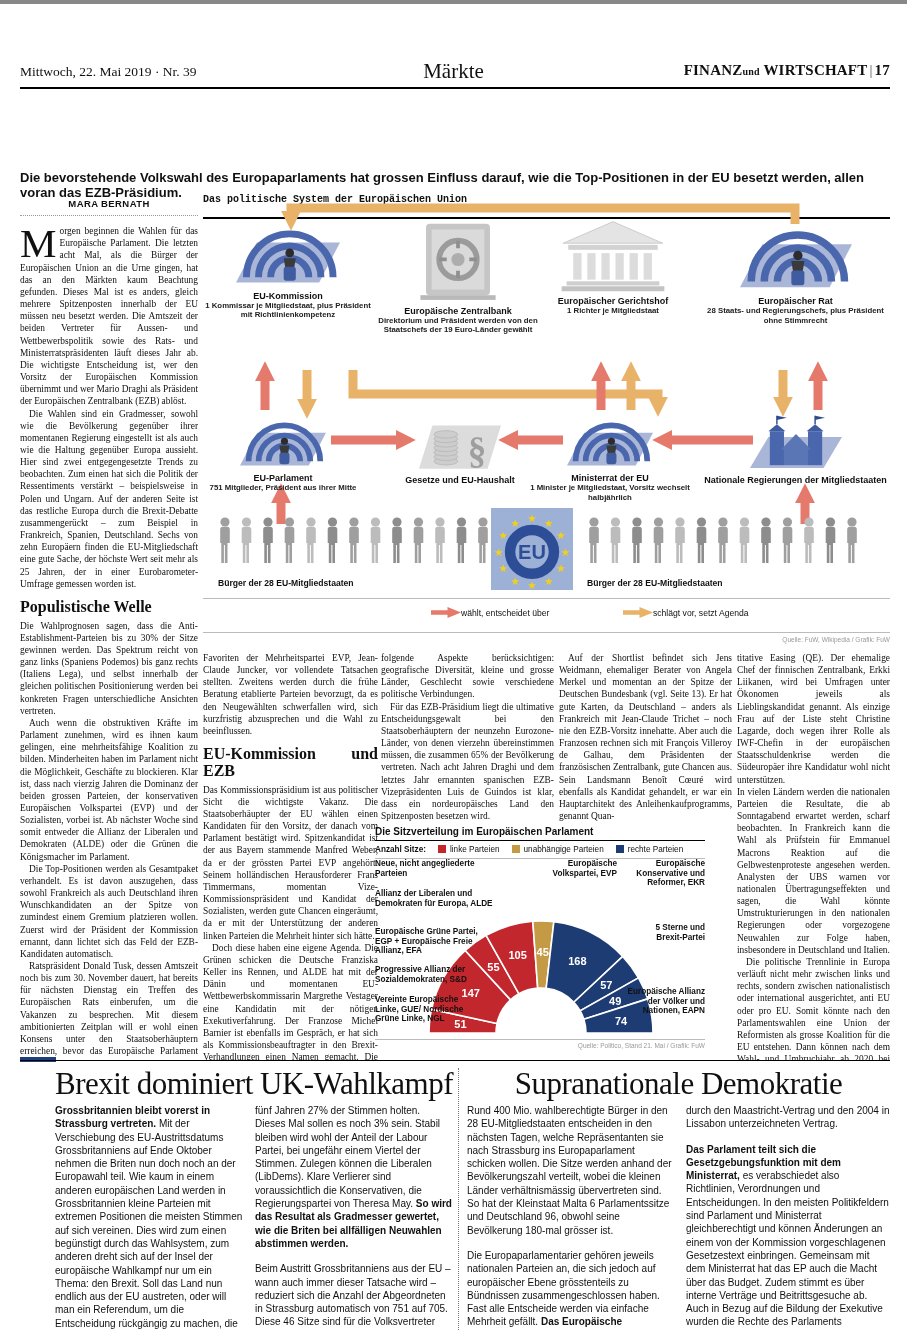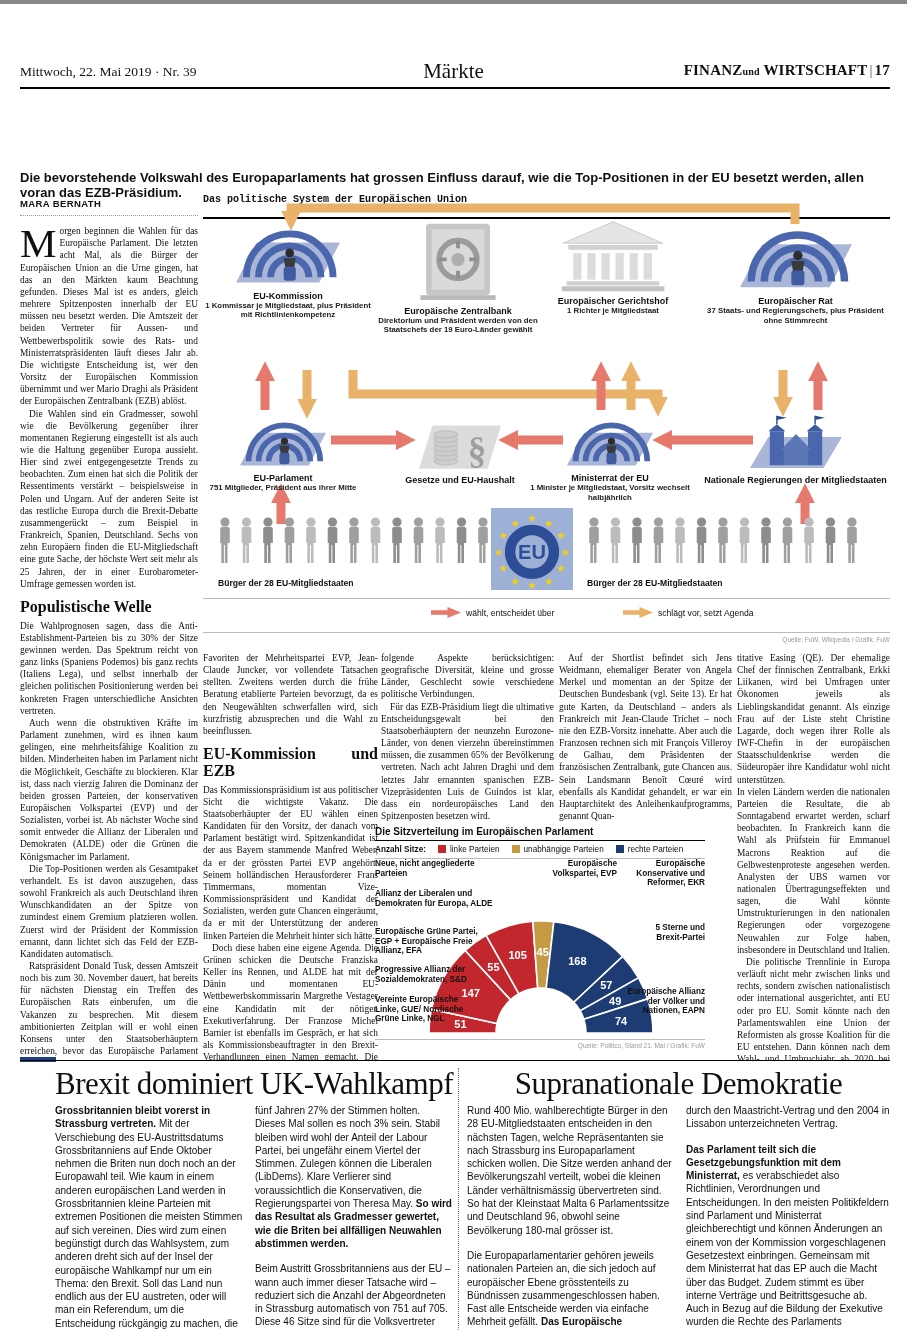--- a/index.html
+++ b/index.html
@@ -14,35 +14,35 @@
   .mh-brand .pgsep{font-weight:normal;color:#555;padding:0 2px}
   .mh-rule{left:20px;right:17px;top:83px;border-top:2px solid #000}
   
   .headline{left:18px;top:92px;font-size:58px;font-weight:normal;letter-spacing:-1.5px;line-height:1}
   .deck{left:20px;top:166px;width:872px;font-family:"Liberation Sans",sans-serif;font-weight:bold;font-size:13px}
   
   .bodycol{font-size:9.4px;line-height:12.15px;text-align:justify;hyphens:auto;overflow:hidden}
   .bodycol p{margin:0}
   .bodycol p.ind{text-indent:9px}
   .subhead{font-size:16px;font-weight:bold;margin:9px 0 4px;line-height:1.05}
-  .byline{font-family:"Liberation Sans",sans-serif;font-weight:bold;font-size:9.5px;letter-spacing:.4px;text-align:left;padding-bottom:5px;border-bottom:1px dotted #999;margin-bottom:9px}
+  .byline{font-family:"Liberation Sans",sans-serif;font-weight:bold;font-size:9.5px;letter-spacing:.4px;text-align:center;padding-bottom:5px;border-bottom:1px dotted #999;margin-bottom:9px}
   .dc{float:left;font-size:41px;line-height:33px;padding:2px 3px 0 0}
   
   #infographic{left:203px;top:190px;width:687px;height:455px}
   .ig-title{position:absolute;left:0;top:0;font-family:Liberation Mono, monospace;font-weight:bold;font-size:10px;width:100%;border-bottom:2.5px solid #000;padding-bottom:12px}
   .node{position:absolute;text-align:center;z-index:2}
   .node svg{display:block;margin:0 auto}
   .node-name{font-family:"Liberation Sans",sans-serif;font-weight:bold;font-size:9px;line-height:10.5px;margin-top:3px}
   .node-desc{font-family:"Liberation Sans",sans-serif;font-weight:bold;font-size:7.8px;line-height:9.2px;color:#222}
   #flow{position:absolute;left:0;top:0;z-index:1;pointer-events:none}
   .crowd{position:absolute;z-index:2}
   .crowd use:nth-child(3n+1){color:#9f9f9f}.crowd use:nth-child(3n+2){color:#bcbcbc}.crowd use:nth-child(3n){color:#8d8d8d}
   .citizens-label{position:absolute;width:282px;text-align:left;font-family:"Liberation Sans",sans-serif;font-weight:bold;font-size:8.6px;z-index:2}
   .ig-hr{position:absolute;left:0;right:0;border-top:1px solid #bbb}
-  .ig-legend-item{position:absolute;font-family:"Liberation Sans",sans-serif;font-size:8.6px;display:flex;align-items:center;gap:5px;z-index:2}
+  .ig-legend-item{position:absolute;font-family:"Liberation Sans",sans-serif;font-size:8.6px;display:flex;align-items:center;z-index:2}
   .leg-arrow{display:inline-block;width:30px;height:11px;clip-path:polygon(0% 30%,55% 30%,55% 0%,100% 50%,55% 100%,55% 70%,0% 70%)}
   .src{font-family:"Liberation Sans",sans-serif;font-size:6.5px;color:#999;text-align:right}
   
   #seatchart{left:375px;top:822px;width:330px;height:236px}
   .ch-title{font-family:"Liberation Sans",sans-serif;font-weight:bold;font-size:10px;border-bottom:1px solid #000;padding-bottom:3px}
   .ch-legend{font-family:"Liberation Sans",sans-serif;font-size:8.2px;display:flex;gap:12px;align-items:center;padding:4px 0;border-bottom:1px solid #bbb}
   .ch-legend .lt{font-weight:bold}
   .sw{display:inline-block;width:8px;height:8px;margin-right:4px;vertical-align:-1px}
   .seat-plot{position:relative;height:180px}
   #seat-svg{position:absolute;left:0;top:6px}
@@ -190,21 +190,21 @@
           <use href="#court"></use>
         </svg>
       <div class="node-name">Europäischer Gerichtshof</div>
       <div class="node-desc">1 Richter je Mitgliedstaat</div>
     </div>
     <div class="node" style="left:500px;top:26px;width:185px">
       <svg viewBox="0 0 120 78" width="112">
           <use href="#amphi"></use>
         </svg>
       <div class="node-name">Europäischer Rat</div>
-      <div class="node-desc">37 Staats- und Regierungschefs, plus Präsident ohne Stimmrecht</div>
+      <div class="node-desc">28 Staats- und Regierungschefs, plus Präsident ohne Stimmrecht</div>
     </div>
 
     <div class="node" style="left:-5px;top:220px;width:170px">
       <svg viewBox="0 0 120 78" width="86">
           <use href="#amphi"></use>
         </svg>
       <div class="node-name">EU-Parlament</div>
       <div class="node-desc">751 Mitglieder, Präsident aus ihrer Mitte</div>
     </div>
     <div class="node" style="left:172px;top:224px;width:170px">

